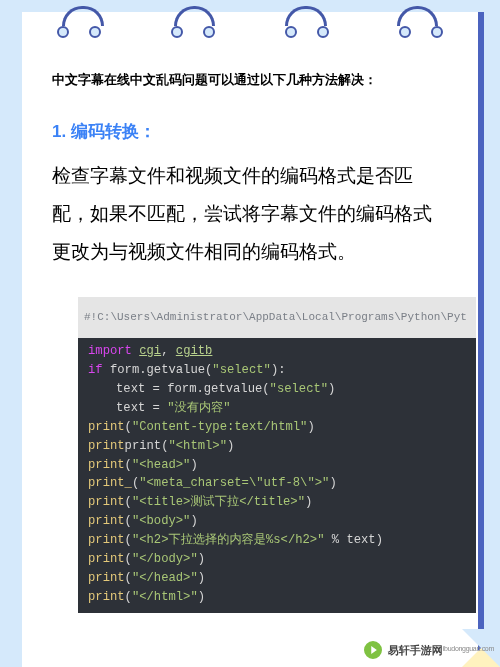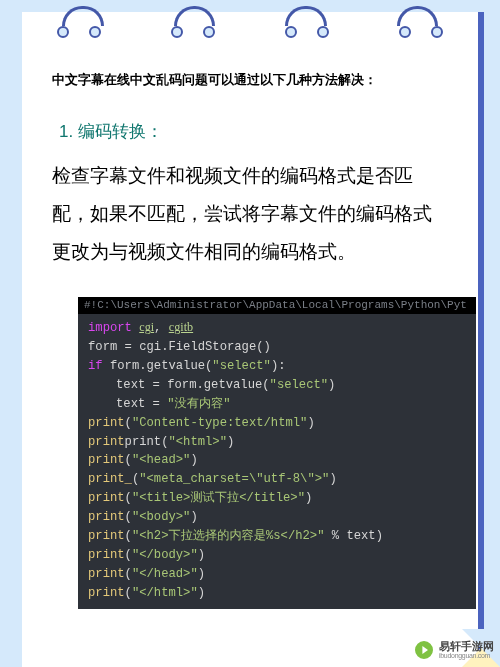--- a/index.html
+++ b/index.html
@@ -66,55 +66,54 @@
   }
   .heading {
     font-size: 13px;
     font-weight: 700;
     color: #000;
     line-height: 1.85;
     margin-bottom: 28px;
   }
   .method-title {
     font-size: 17px;
-    font-weight: 400;
-    color: #0f766e;
+    font-weight: 700;
+    color: #3b82f6;
     margin-bottom: 14px;
-    margin-left: 7px;
   }
   .method-body {
     font-size: 19px;
     color: #000;
     line-height: 2.0;
     margin-bottom: 26px;
   }
   .code-block {
     margin-left: 26px;
     width: 398px;
     background: #2d3138;
     padding: 0;
     font-family: Consolas, "Courier New", monospace;
     font-size: 12.2px;
     line-height: 1.55;
     overflow: hidden;
   }
   .code-path {
     color: #7a7f87;
-    background: #000000;
-    padding: 0 6px;
+    background: #e5e5e5;
+    padding: 12px 6px;
     font-size: 11px;
     white-space: nowrap;
     overflow: hidden;
   }
   .code-body {
     padding: 4px 10px 6px 10px;
     color: #d6d6d6;
   }
   .kw { color: #d946ef; }
-  .mod { color: #b9d28e; text-decoration: underline; font-family: Liberation Serif, serif; }
+  .mod { color: #b9d28e; text-decoration: underline; }
   .str { color: #a9c776; }
   .fn { color: #e4c97a; margin-top: 24px; }
   .txt { color: #d6d6d6; }
   .ind1 { padding-left: 28px; display: block; }
   .line { display: block; white-space: pre; }
   .corner {
     position: absolute;
     right: 0;
     bottom: 0;
     width: 0;
@@ -150,21 +149,21 @@
   .wm-icon::after {
     content: "";
     position: absolute;
     left: 5px; top: 5px;
     width: 8px; height: 8px;
     background: #fff;
     clip-path: polygon(30% 0, 100% 50%, 30% 100%);
   }
   .wm-text {
     display: flex;
-    flex-direction: column;
+    flex-direction: row;
     line-height: 1;
   }
   .wm-cn { font-size: 11px; font-weight: 700; color: #454545; }
   .wm-en { font-size: 7px; color: #888; letter-spacing: -0.3px; }
 </style>
 </head>
 <body>
 
 <div class="notebook">
   <div class="binding">
@@ -194,21 +193,20 @@
 
   <div class="content">
     <div class="heading">中文字幕在线中文乱码问题可以通过以下几种方法解决：</div>
     <div class="method-title">1. 编码转换：</div>
     <div class="method-body">检查字幕文件和视频文件的编码格式是否匹配，如果不匹配，尝试将字幕文件的编码格式更改为与视频文件相同的编码格式。</div>
 
     <div class="code-block">
       <div class="code-path">#!C:\Users\Administrator\AppData\Local\Programs\Python\Pyt</div>
       <div class="code-body">
         <span class="line"><span class="kw">import</span> <span class="mod">cgi</span><span>, </span><span class="mod">cgitb</span></span>
-        <span class="line txt">form = cgi.FieldStorage()</span>
         <span class="line"><span class="kw">if</span><span class="txt"> form.getvalue(</span><span class="str">"select"</span><span class="txt">):</span></span>
         <span class="line ind1"><span class="txt">text = form.getvalue(</span><span class="str">"select"</span><span class="txt">)</span></span>
         <span class="line ind1"><span class="txt">text = </span><span class="str">"没有内容"</span></span>
         <span class="line"><span class="fn">print</span><span class="txt">(</span><span class="str">"Content-type:text/html"</span><span class="txt">)</span></span>
         <span class="line"><span class="fn">print</span><span class="txt">print(</span><span class="str">"&lt;html&gt;"</span><span class="txt">)</span></span>
         <span class="line"><span class="fn">print</span><span class="txt">(</span><span class="str">"&lt;head&gt;"</span><span class="txt">)</span></span>
         <span class="line"><span class="fn">print_</span><span class="txt">(</span><span class="str">"&lt;meta_charset=\"utf-8\"&gt;"</span><span class="txt">)</span></span>
         <span class="line"><span class="fn">print</span><span class="txt">(</span><span class="str">"&lt;title&gt;测试下拉&lt;/title&gt;"</span><span class="txt">)</span></span>
         <span class="line"><span class="fn">print</span><span class="txt">(</span><span class="str">"&lt;body&gt;"</span><span class="txt">)</span></span>
         <span class="line"><span class="fn">print</span><span class="txt">(</span><span class="str">"&lt;h2&gt;下拉选择的内容是%s&lt;/h2&gt;"</span><span class="txt"> % text)</span></span>

